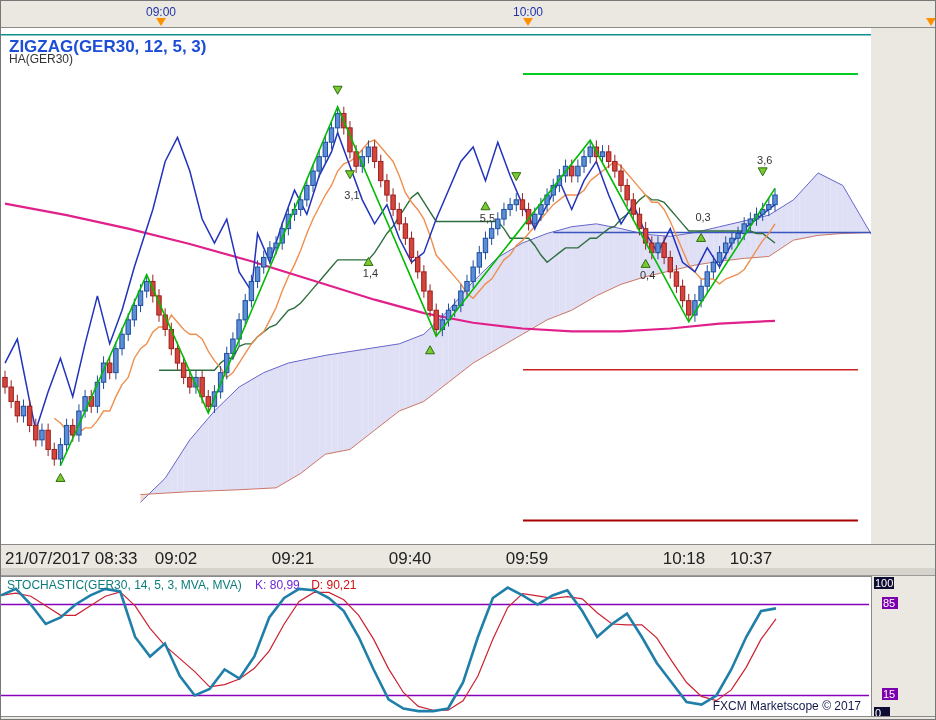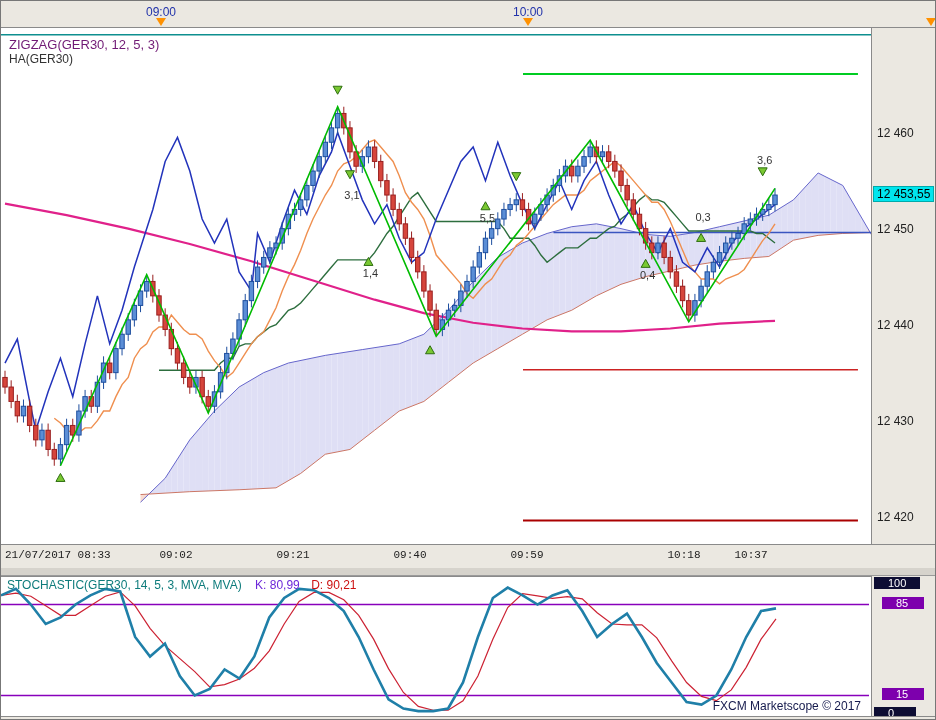--- a/index.html
+++ b/index.html
@@ -2,37 +2,37 @@
 <html><head>
 <meta charset="utf-8">
 <style>
   html,body{margin:0;padding:0;background:#ffffff;font-family:"Liberation Sans",sans-serif;}
   .app{position:relative;width:936px;height:720px;background:#ebe8e1;border:1px solid #777;box-sizing:border-box;overflow:hidden;}
   .top-strip{position:absolute;left:0;top:0;width:936px;height:26px;background:#ebe8e1;border-bottom:1px solid #8a8a8a;}
   .ttime{position:absolute;top:4px;transform:translateX(-50%);color:#2233aa;font-size:12px;}
   .tmark{position:absolute;top:17px;transform:translateX(-50%);width:0;height:0;border-left:5px solid transparent;border-right:5px solid transparent;border-top:8px solid #ff9100;}
   .plot{position:absolute;left:0;top:27px;width:870px;height:516px;background:#ffffff;}
   #mainsvg{display:block;width:870px;height:516px;}
-  .legend-zigzag{position:absolute;left:8px;top:9px;color:#701a75;font-size:13px;}
+  .legend-zigzag{position:absolute;left:8px;top:9px;color:#1d4ed8;font-size:17px;font-weight:bold;}
   .legend-ha{position:absolute;left:8px;top:24px;color:#333;font-size:12px;}
   .paxis{position:absolute;left:870px;top:27px;width:66px;height:516px;background:#ebe8e1;border-left:1px solid #8a8a8a;box-sizing:border-box;}
   .plabel{position:absolute;left:5px;font-size:12px;color:#222;white-space:nowrap;}
   .pbadge{position:absolute;left:1px;font-size:12px;color:#000;background:#00e5ee;border:1px solid #0aa;padding:0 3px;white-space:nowrap;}
   .taxis{position:absolute;left:0;top:543px;width:936px;height:24px;background:#ebe8e1;border-top:1px solid #8a8a8a;}
-  .tlabel{position:absolute;top:4px;font-size:11px;color:#222;white-space:nowrap;font-family:Liberation Mono, monospace;}
+  .tlabel{position:absolute;top:4px;font-size:17px;color:#222;white-space:nowrap;}
   .tlabel.centered{transform:translateX(-50%);}
   .sep{position:absolute;left:0;top:567px;width:936px;height:8px;background:#d6d3cc;border-bottom:1px solid #9a9a9a;box-sizing:border-box;}
   .stoch{position:absolute;left:0;top:575px;width:870px;height:140px;background:#ffffff;border-top:1px solid #8a8a8a;box-sizing:border-box;}
   #stochsvg{display:block;width:870px;height:140px;}
   .stoch-legend{position:absolute;left:6px;top:2px;font-size:12px;white-space:nowrap;}
   .stoch-legend .title{color:#0e7c7c;}
   .stoch-legend .kval{color:#6d28d9;margin-left:10px;}
   .stoch-legend .dval{color:#cc1111;margin-left:8px;}
   .saxis{position:absolute;left:870px;top:575px;width:66px;height:140px;background:#ebe8e1;border-left:1px solid #8a8a8a;box-sizing:border-box;}
-  .sbadge{position:absolute;left:2px;font-size:11px;color:#fff;padding:0 14px;min-width:14px;text-align:left;}
+  .sbadge{position:absolute;left:2px;font-size:11px;color:#fff;padding:0 1px;min-width:14px;text-align:left;}
   .sbadge.dark{background:#0d0d33;}
   .sbadge.purple{background:#7d00ad;margin-left:8px;}
   .copyright{position:absolute;right:74px;top:698px;font-size:12px;color:#151a4d;}
   .bottom-frame{position:absolute;left:0;top:715px;width:936px;height:5px;background:#ebe8e1;border-top:1px solid #8a8a8a;box-sizing:border-box;}
   svg text{font-family:"Liberation Sans",sans-serif;}
 </style>
 </head>
 <body>
 
 <div class="app">
@@ -443,28 +443,20 @@
         <text x="646.64" y="251.36000000000348" text-anchor="middle" font-size="11" fill="#333">0,4</text>
         <polygon points="700.08,205.4399999999965 695.58,213.4399999999965 704.58,213.4399999999965" fill="#7ac832" stroke="#2e6e10" stroke-width="1"></polygon>
         <text x="702.08" y="193.4399999999965" text-anchor="middle" font-size="11" fill="#333">0,3</text>
         <polygon points="761.6800000000001,147.8399999999965 757.1800000000001,139.8399999999965 766.1800000000001,139.8399999999965" fill="#7ac832" stroke="#2e6e10" stroke-width="1"></polygon>
         <text x="763.6800000000001" y="135.8399999999965" text-anchor="middle" font-size="11" fill="#333">3,6</text>
       </svg>
   </div>
   <div class="legend-zigzag" style="left:8px;top:36px;position:absolute;">ZIGZAG(GER30, 12, 5, 3)</div>
   <div class="legend-ha" style="left:8px;top:51px;position:absolute;">HA(GER30)</div>
 
-  <div class="paxis" id="paxis">
-      <div class="plabel" style="top: 97.64px;">12 460</div>
-      <div class="plabel" style="top: 193.64px;">12 450</div>
-      <div class="plabel" style="top: 289.64px;">12 440</div>
-      <div class="plabel" style="top: 385.64px;">12 430</div>
-      <div class="plabel" style="top: 481.64px;">12 420</div>
-      <div class="pbadge" style="top: 157.56px;">12 453,55</div>
-    </div>
   <div class="taxis" id="taxis">
       <div class="tlabel" style="left: 4px;">21/07/2017 08:33</div>
       <div class="tlabel centered" style="left: 175px;">09:02</div>
       <div class="tlabel centered" style="left: 292px;">09:21</div>
       <div class="tlabel centered" style="left: 409px;">09:40</div>
       <div class="tlabel centered" style="left: 526px;">09:59</div>
       <div class="tlabel centered" style="left: 643px; margin-left: 40px;">10:18</div>
       <div class="tlabel centered" style="left: 750px;">10:37</div>
     </div>
   <div class="sep"></div>

